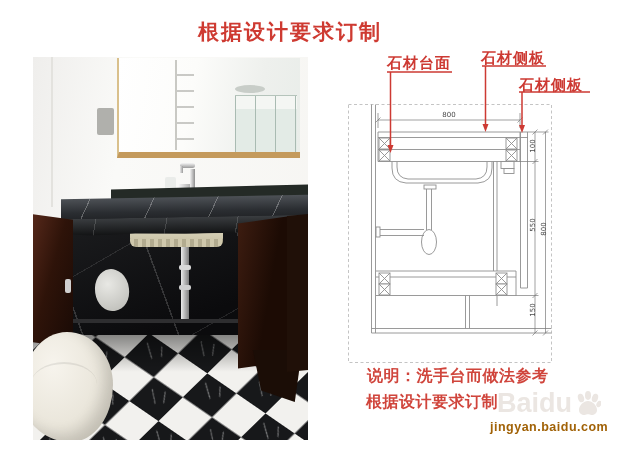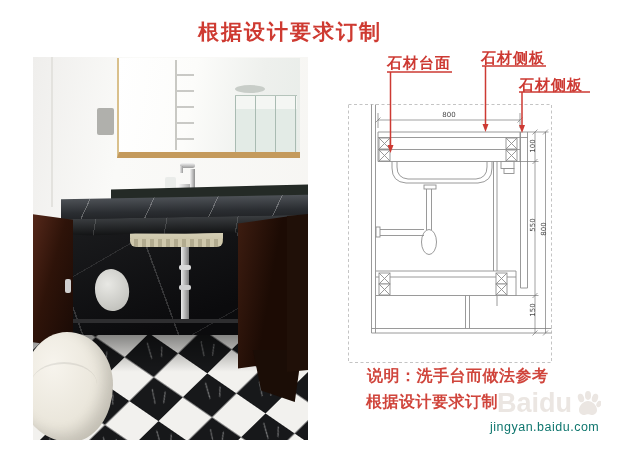--- a/index.html
+++ b/index.html
@@ -27,21 +27,21 @@
   }
   .dim-v{transform:rotate(-90deg);width:24px;}
   
   .wm{
     position:absolute;left:489px;top:390px;display:flex;align-items:flex-end;gap:3px;
     color:#ebe6e2;font-weight:bold;
   }
   .wm .b{font-size:27px;line-height:26px;letter-spacing:0;margin-left:8px;}
   .wm .s{font-size:24px;line-height:25px;letter-spacing:1px;}
   .wm-url{
-    position:absolute;left:490px;top:420px;font-size:12.5px;letter-spacing:.5px;color:#0f766e;font-weight:normal;
+    position:absolute;left:490px;top:420px;font-size:12.5px;letter-spacing:.5px;color:#a16207;font-weight:bold;
   }
   
   .photo{
     position:absolute;left:33px;top:57px;width:275px;height:383px;overflow:hidden;
     background:linear-gradient(100deg,#efeeec 0%,#fafaf8 30%,#f6f5f2 100%);
   }
   .wall-corner{left:18px;top:0;width:2px;height:150px;background:#e3e2de;}
   .switch1{left:64px;top:51px;width:17px;height:27px;background:#b0b0ac;border-radius:2px;}
   .switch2{left:95px;top:70px;width:13px;height:14px;background:#bebdb9;border-radius:1px;}
   .mirror{

